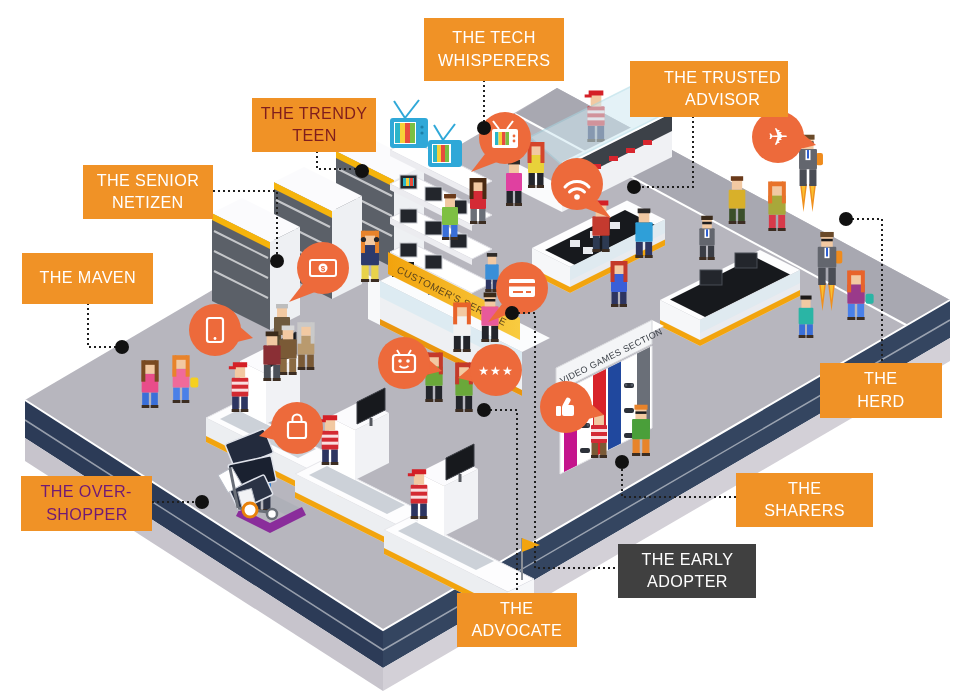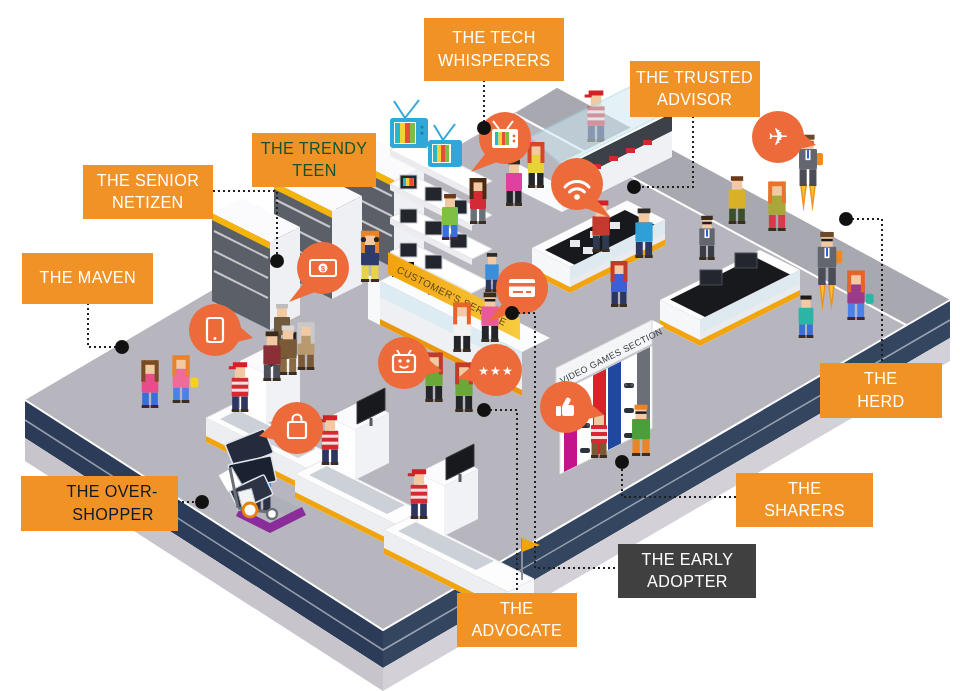--- a/index.html
+++ b/index.html
@@ -720,40 +720,40 @@
         <circle cx="512" cy="313" r="7" fill="#111111"></circle>
         <path d="M490,410 L517,410 L517,592" fill="none" stroke="#1f1f1f" stroke-width="2" stroke-dasharray="2 3"></path>
         <circle cx="484" cy="410" r="7" fill="#111111"></circle>
       </g>
 </svg>
 <div id="labels-layer">
       <div class="plabel" style="left: 424px; top: 17px; width: 140px; height: 63px; background: rgb(240, 146, 38); color: rgb(255, 255, 255);">
         <span>THE TECH</span>
         <span>WHISPERERS</span>
       </div>
-      <div class="plabel" style="left: 252px; top: 97px; width: 124px; height: 54px; background: rgb(240, 146, 38); color: #14532d; margin-top: 35px;">
+      <div class="plabel" style="left: 252px; top: 97px; width: 124px; height: 54px; background: rgb(240, 146, 38); color: #7f1d1d;">
         <span>THE TRENDY</span>
         <span>TEEN</span>
       </div>
-      <div class="plabel" style="left: 630px; top: 60px; width: 130px; height: 56px; background: rgb(240, 146, 38); color: rgb(255, 255, 255);">
+      <div class="plabel" style="left: 630px; top: 60px; width: 130px; height: 56px; background: rgb(240, 146, 38); color: rgb(255, 255, 255); padding-left: 28px;">
         <span>THE TRUSTED</span>
         <span>ADVISOR</span>
       </div>
       <div class="plabel" style="left: 83px; top: 164px; width: 130px; height: 54px; background: rgb(240, 146, 38); color: rgb(255, 255, 255); text-align: right;">
         <span>THE SENIOR</span>
         <span>NETIZEN</span>
       </div>
       <div class="plabel" style="left: 22px; top: 252px; width: 131px; height: 51px; background: rgb(240, 146, 38); color: rgb(255, 255, 255); text-align: center;">
         <span>THE MAVEN</span>
       </div>
       <div class="plabel" style="left: 820px; top: 362px; width: 122px; height: 55px; background: rgb(240, 146, 38); color: rgb(255, 255, 255);">
         <span>THE</span>
         <span>HERD</span>
       </div>
-      <div class="plabel" style="left: 21px; top: 475px; width: 131px; height: 55px; background: rgb(240, 146, 38); color: #0f172a; padding-left: 26px;">
+      <div class="plabel" style="left: 21px; top: 475px; width: 131px; height: 55px; background: rgb(240, 146, 38); color: #701a75;">
         <span>THE OVER-</span>
         <span>SHOPPER</span>
       </div>
       <div class="plabel" style="left: 736px; top: 472px; width: 137px; height: 54px; background: rgb(240, 146, 38); color: rgb(255, 255, 255);">
         <span>THE</span>
         <span>SHARERS</span>
       </div>
       <div class="plabel" style="left: 618px; top: 543px; width: 138px; height: 54px; background: #404040; color: rgb(255, 255, 255);">
         <span>THE EARLY</span>
         <span>ADOPTER</span>

